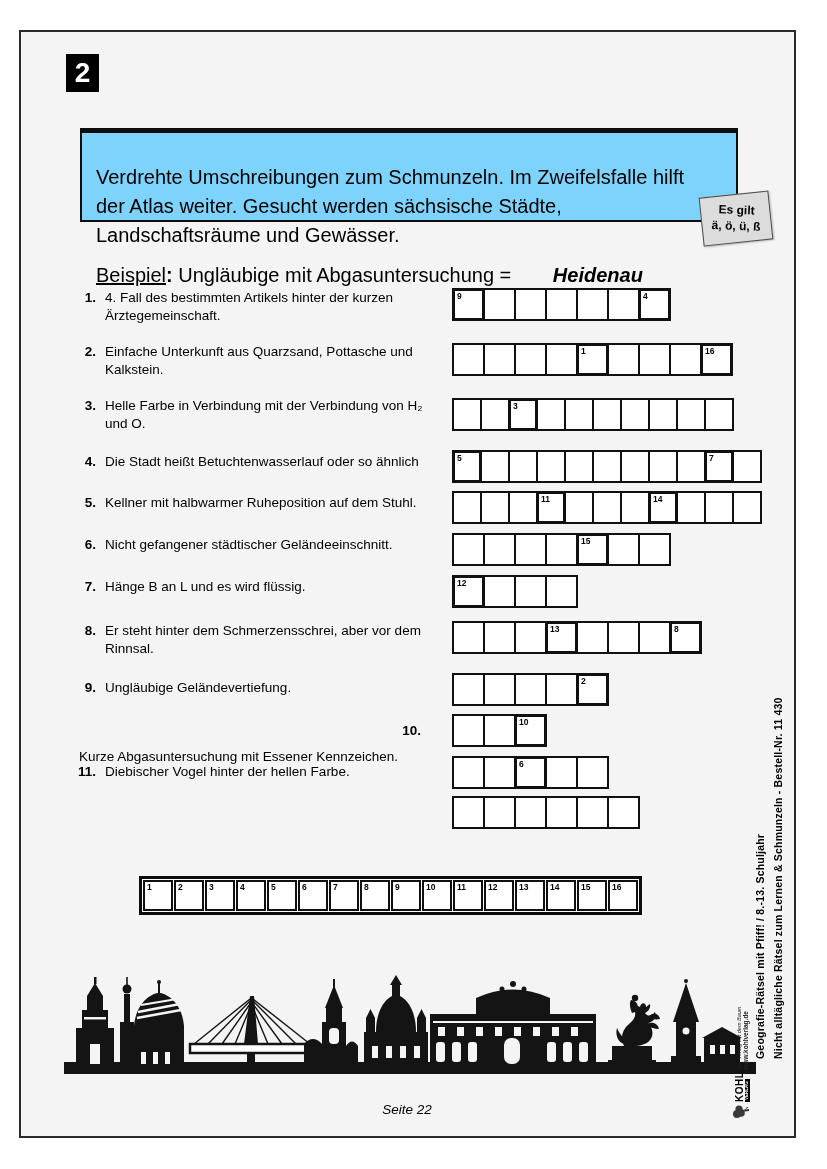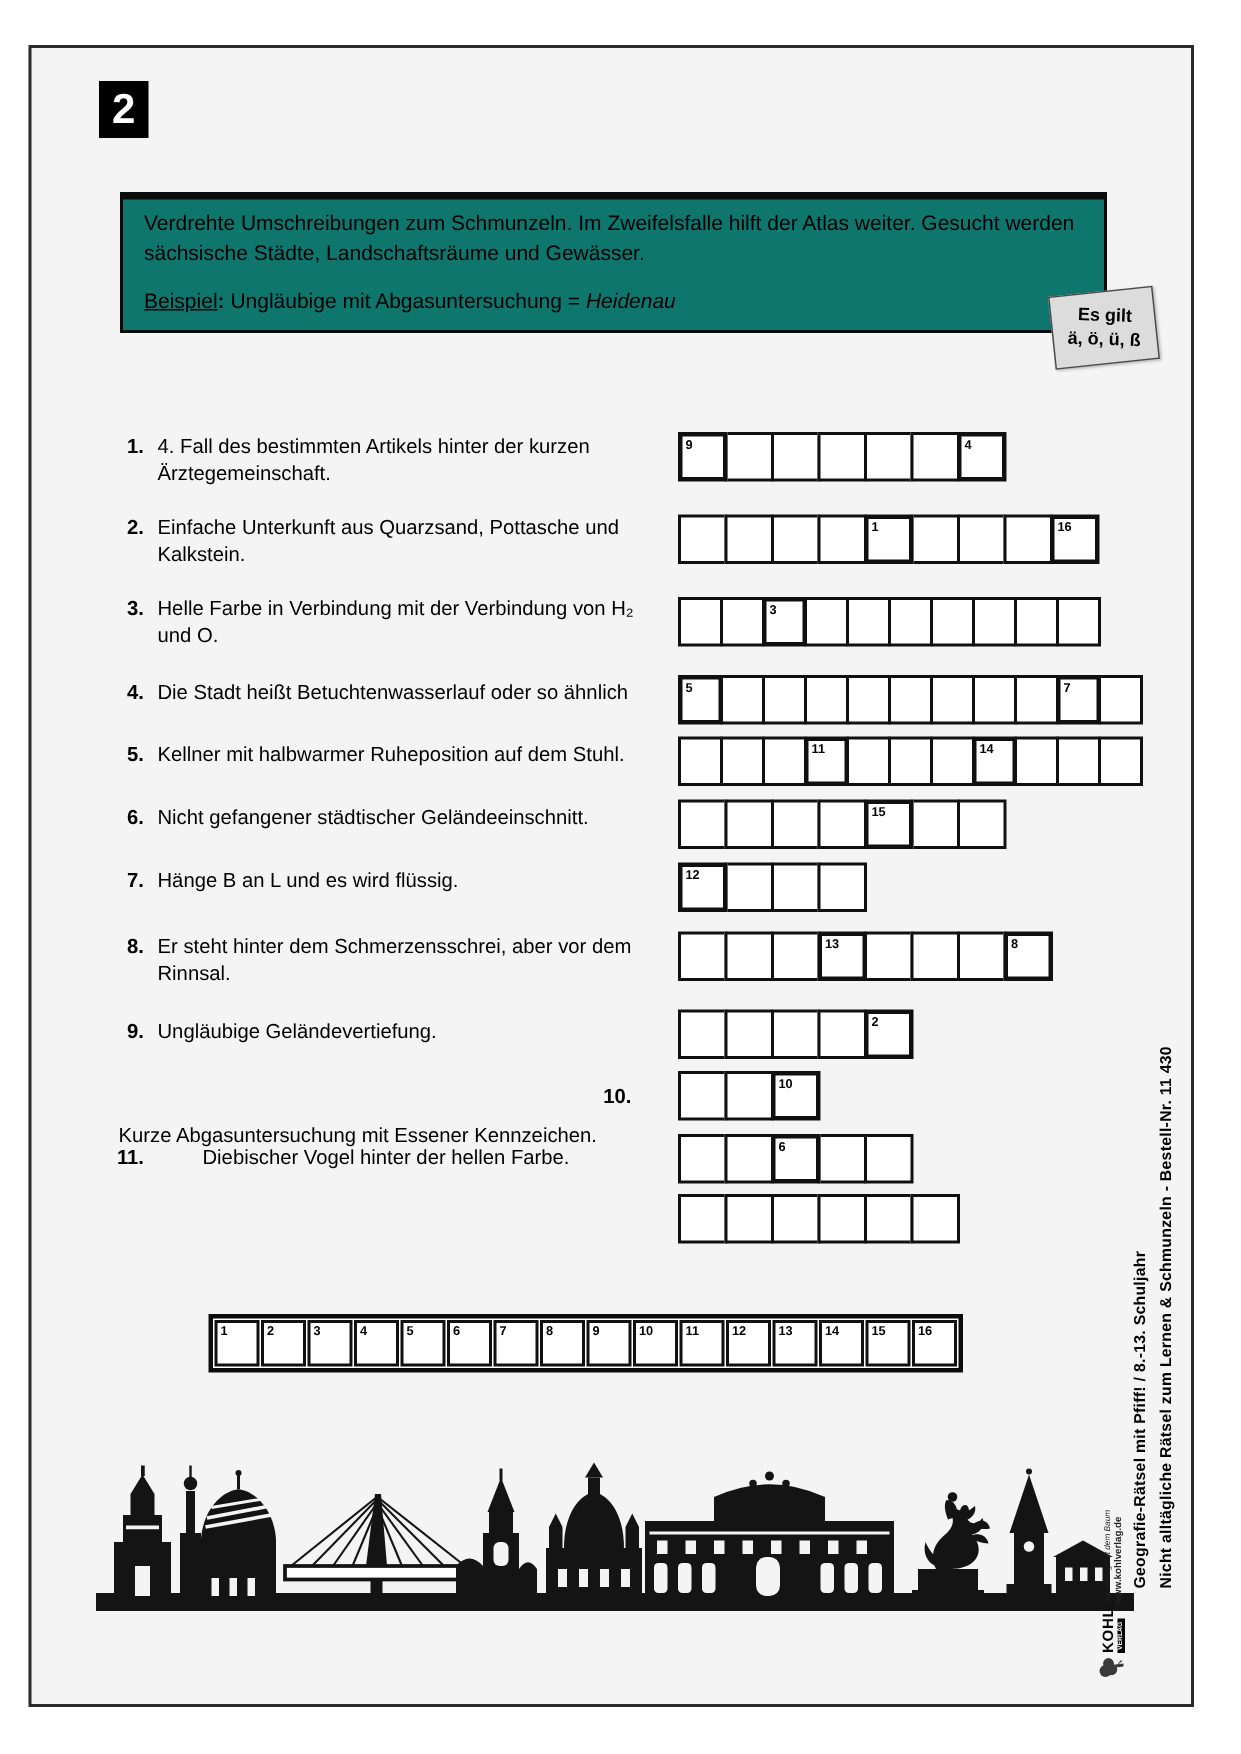--- a/index.html
+++ b/index.html
@@ -4,27 +4,27 @@
 <style>
   html,body{margin:0;padding:0;background:#fff;}
   body{font-family:"Liberation Sans","DejaVu Sans",sans-serif;color:#000;}
   .page{position:relative;width:827px;height:1169px;background:#fff;overflow:hidden;}
   .frame{position:absolute;left:19px;top:30px;width:773px;height:1104px;border:2px solid #2a2a2a;background:#f4f4f4;}
 
   .num-badge{position:absolute;left:66px;top:54px;width:33px;height:38px;background:#000;color:#fff;
     font-size:28px;font-weight:bold;display:flex;align-items:center;justify-content:center;}
   .page-title{position:absolute;left:112px;top:64px;font-size:19px;font-weight:bold;letter-spacing:.2px;}
 
-  .instr{position:absolute;left:80px;top:128px;width:658px;height:94px;background:#0f766e;
-    border:2px solid #0c0c0c;border-top-width:5px;box-sizing:border-box;padding:5px 18px 0 14px;
-    font-size:14px;line-height:1.45;}
+  .instr{position:absolute;left:80px;top:128px;width:658px;height:94px;background:#7dd3fc;
+    border:2px solid #0c0c0c;border-top-width:5px;box-sizing:border-box;padding:30px 18px 0 14px;
+    font-size:20px;line-height:1.45;}
   .instr .example{margin-top:11px;}
   .ex-label{font-weight:normal;text-decoration:underline;}
   .ex-bold{font-weight:bold;}
-  .ex-answer{font-weight:normal;font-style:italic;}
+  .ex-answer{font-weight:bold;font-style:italic;margin-left:36px;}
 
   .note{position:absolute;left:701px;top:194px;width:68px;height:47px;background:#dcdcdc;
     border:1px solid #4a4a4a;transform:rotate(-6deg);display:flex;align-items:center;justify-content:center;
     box-shadow:1px 1px 2px rgba(0,0,0,.25);}
   .note-inner{transform:rotate(8deg);text-align:center;font-weight:bold;font-size:12px;line-height:1.3;}
 
   .clue{position:absolute;left:70px;display:flex;font-size:13.5px;line-height:1.35;}
   .clue-num{flex:0 0 26px;text-align:right;font-weight:bold;}
   .clue-text{margin-left:9px;width:342px;}
 
@@ -116,21 +116,21 @@
         <span class="clue-text">Er steht hinter dem Schmerzensschrei, aber vor dem Rinnsal.</span>
       </div>
       <div class="clue" style="top: 679px;">
         <span class="clue-num">9.</span>
         <span class="clue-text">Ungläubige Geländevertiefung.</span>
       </div>
       <div class="clue" style="top: 722px; flex-direction: column;">
         <span class="clue-num">10.</span>
         <span class="clue-text">Kurze Abgasuntersuchung mit Essener Kennzeichen.</span>
       </div>
-      <div class="clue" style="top: 763px; gap: 30px;">
+      <div class="clue" style="top: 763px;">
         <span class="clue-num">11.</span>
         <span class="clue-text">Diebischer Vogel hinter der hellen Farbe.</span>
       </div>
     </div>
   <div id="grids">
       <div class="grid-row" style="top: 288px; left: 452px;">
         <div class="cell marked">
           <span class="cell-num">9</span>
         </div>
         <div class="cell"></div>
@@ -454,13 +454,14 @@
         <span class="logo-kohl">KOHL</span>
         <span class="logo-verlag">VERLAG</span>
       </div>
       <div class="logo-texts">
         <span class="logo-tagline">Der Verlag mit dem Baum</span>
         <span class="logo-url">www.kohlverlag.de</span>
       </div>
     </div>
   </div>
 
+  <div class="footer-page">Seite 22</div>
 </div>
 
 </body></html>

